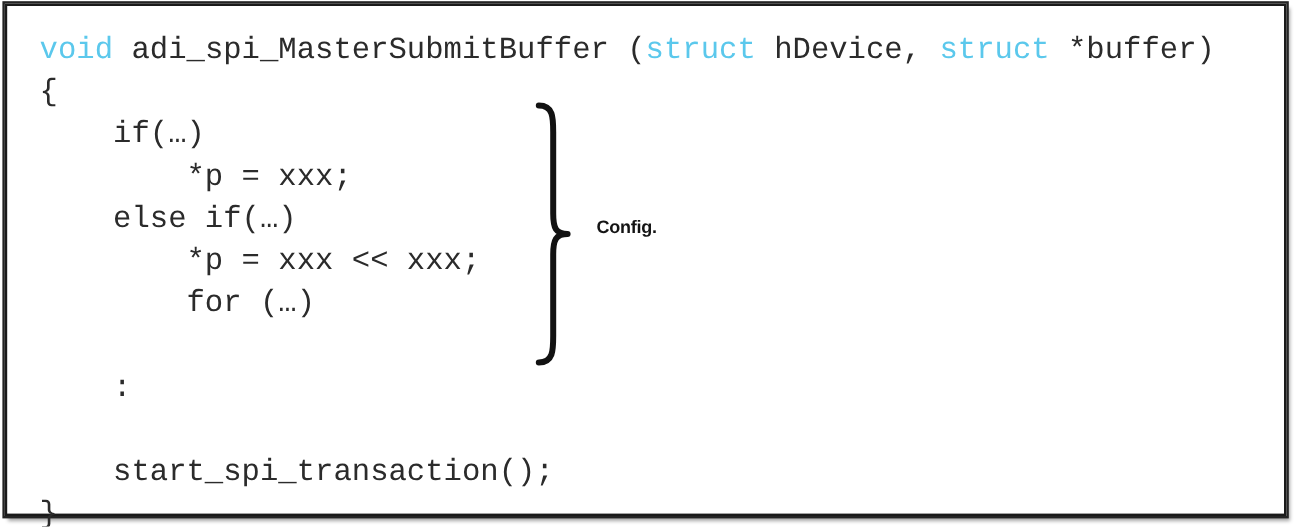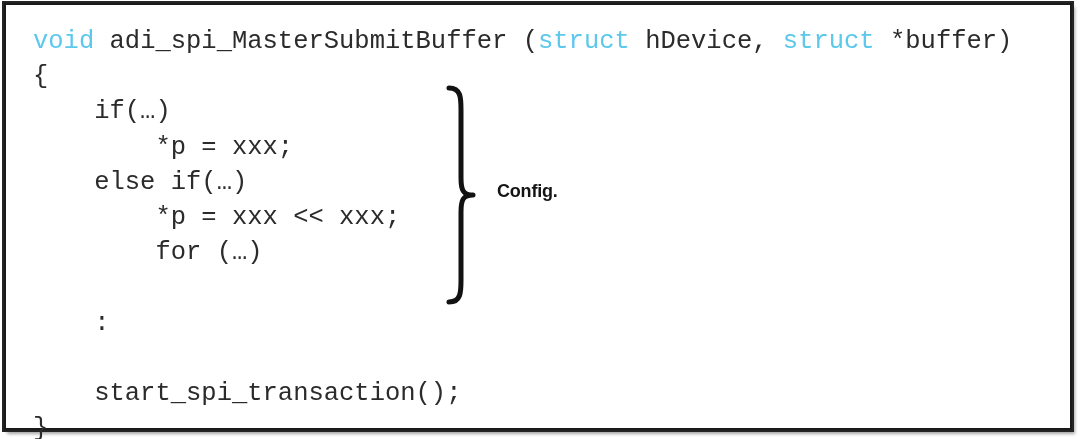--- a/index.html
+++ b/index.html
@@ -52,21 +52,21 @@
     width: 46px;
     height: 222px;
   }
   #brace-wrap svg { display: block; }
 
   #config-label {
     position: absolute;
     left: 497px;
     top: 181px;
     font-family: "Liberation Sans", sans-serif;
-    font-size: 18px;
+    font-size: 15px;
     font-weight: bold;
     color: #141414;
     letter-spacing: -0.2px;
     white-space: nowrap;
   }
 </style>
 </head>
 <body>
 
 <div id="canvas">

